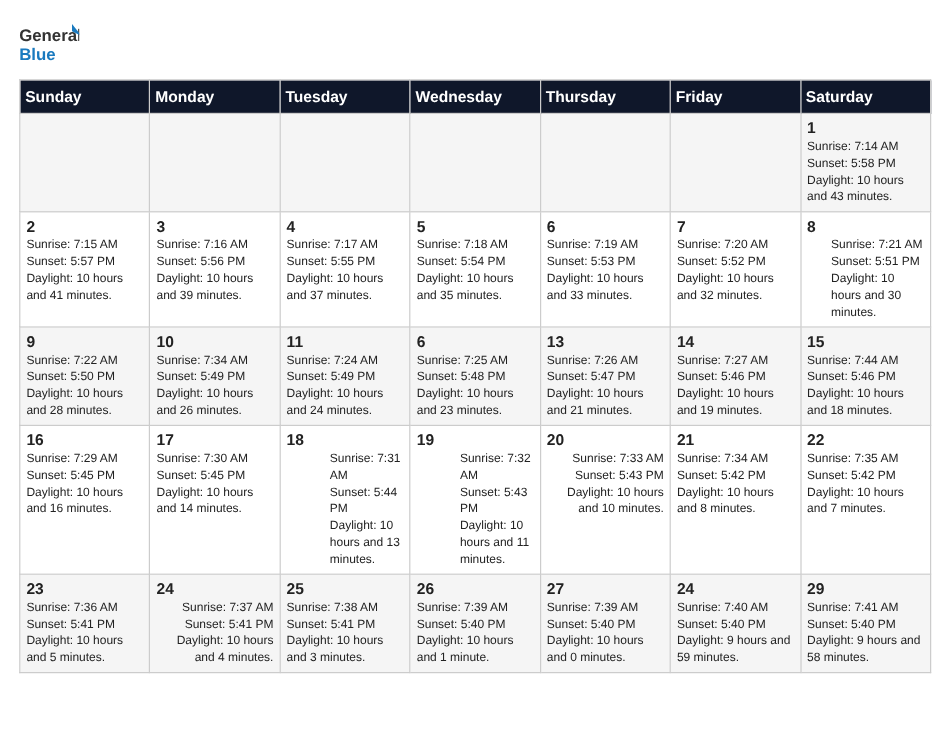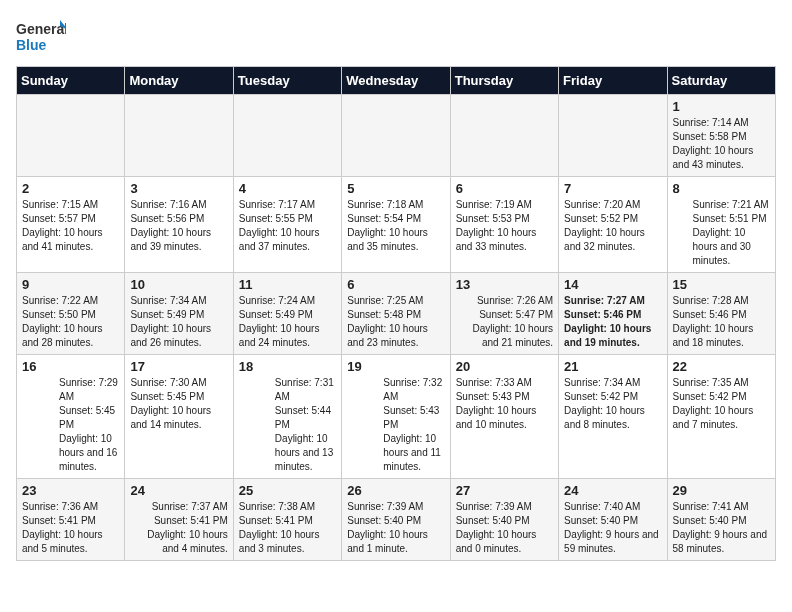--- a/index.html
+++ b/index.html
@@ -184,41 +184,41 @@
 Daylight: 10 hours and 24 minutes.</div>
         </td>
         <td>
           <span class="day-number">6</span>
           <div class="sun-info" style="white-space: pre-line;">Sunrise: 7:25 AM
 Sunset: 5:48 PM
 Daylight: 10 hours and 23 minutes.</div>
         </td>
         <td>
           <span class="day-number">13</span>
-          <div class="sun-info" style="white-space: pre-line; text-align: right;">Sunrise: 7:26 AM
+          <div class="sun-info" style="white-space: pre-line;">Sunrise: 7:26 AM
 Sunset: 5:47 PM
 Daylight: 10 hours and 21 minutes.</div>
         </td>
         <td>
           <span class="day-number">14</span>
-          <div class="sun-info" style="white-space: pre-line; font-weight: bold;">Sunrise: 7:27 AM
+          <div class="sun-info" style="white-space: pre-line;">Sunrise: 7:27 AM
 Sunset: 5:46 PM
 Daylight: 10 hours and 19 minutes.</div>
         </td>
         <td>
           <span class="day-number">15</span>
-          <div class="sun-info" style="white-space: pre-line;">Sunrise: 7:28 AM
+          <div class="sun-info" style="white-space: pre-line;">Sunrise: 7:44 AM
 Sunset: 5:46 PM
 Daylight: 10 hours and 18 minutes.</div>
         </td>
       </tr>
       <tr>
         <td>
           <span class="day-number">16</span>
-          <div class="sun-info" style="white-space: pre-line; margin-left: 37px;">Sunrise: 7:29 AM
+          <div class="sun-info" style="white-space: pre-line;">Sunrise: 7:29 AM
 Sunset: 5:45 PM
 Daylight: 10 hours and 16 minutes.</div>
         </td>
         <td>
           <span class="day-number">17</span>
           <div class="sun-info" style="white-space: pre-line;">Sunrise: 7:30 AM
 Sunset: 5:45 PM
 Daylight: 10 hours and 14 minutes.</div>
         </td>
         <td>
@@ -228,21 +228,21 @@
 Daylight: 10 hours and 13 minutes.</div>
         </td>
         <td>
           <span class="day-number">19</span>
           <div class="sun-info" style="white-space: pre-line; margin-left: 36px;">Sunrise: 7:32 AM
 Sunset: 5:43 PM
 Daylight: 10 hours and 11 minutes.</div>
         </td>
         <td>
           <span class="day-number">20</span>
-          <div class="sun-info" style="white-space: pre-line;">Sunrise: 7:33 AM
+          <div class="sun-info" style="white-space: pre-line; text-align: right;">Sunrise: 7:33 AM
 Sunset: 5:43 PM
 Daylight: 10 hours and 10 minutes.</div>
         </td>
         <td>
           <span class="day-number">21</span>
           <div class="sun-info" style="white-space: pre-line;">Sunrise: 7:34 AM
 Sunset: 5:42 PM
 Daylight: 10 hours and 8 minutes.</div>
         </td>
         <td>

